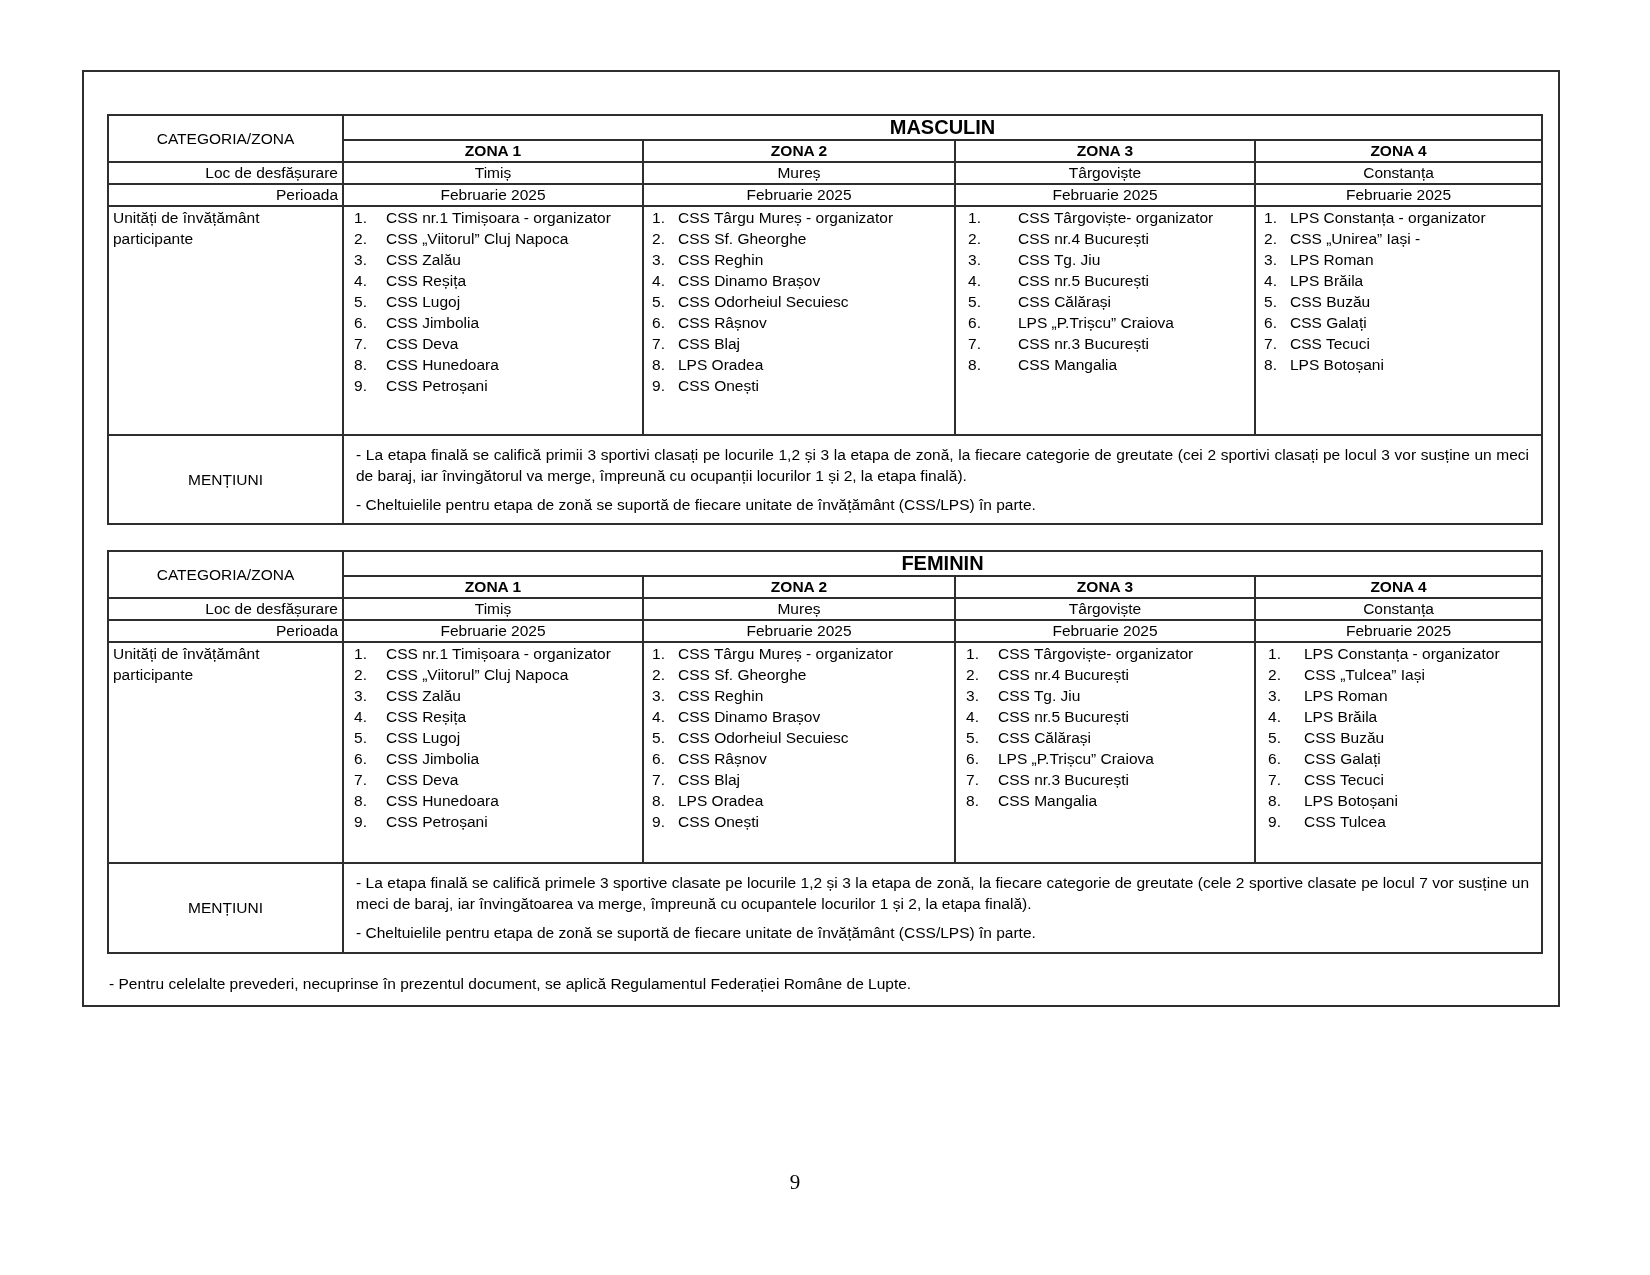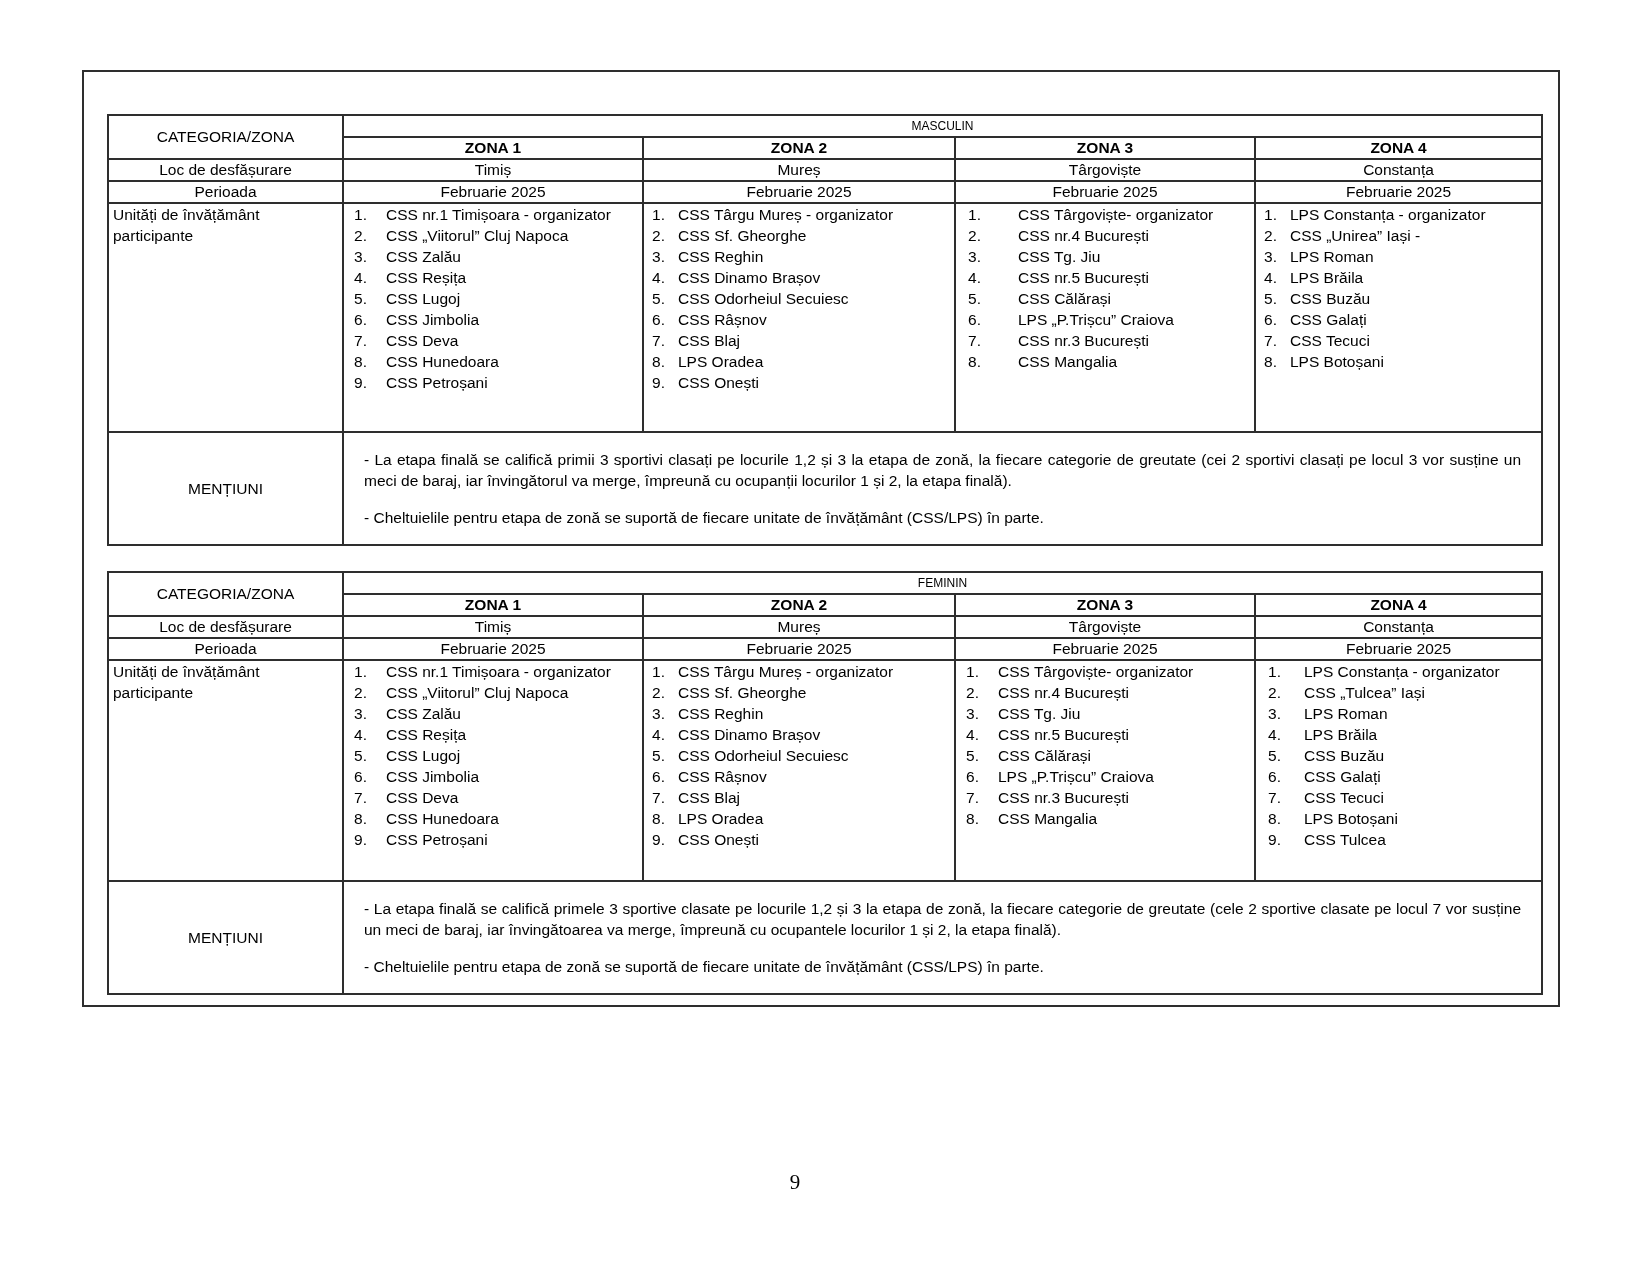--- a/index.html
+++ b/index.html
@@ -14,40 +14,40 @@
   .content { position:absolute; left:23px; top:42px; width:1434px; }
 
   table.zone-table {
     border-collapse:collapse; table-layout:fixed; width:1434px;
     font-size:15.5px;
   }
   table.zone-table td {
     border:2px solid #2e2e2e; padding:0 4px; box-sizing:border-box;
     overflow:hidden;
   }
-  .gender-cell { text-align:center; font-weight:normal; height:22px; font-size:12px; }
+  .gender-cell { text-align:center; font-weight:bold; height:22px; font-size:20px; }
   .zone-h     { text-align:center; font-weight:bold; height:22px; }
   .cat-label  { text-align:center; }
-  .row-label  { text-align:center; padding-left:8px; height:22px; }
+  .row-label  { text-align:right; padding-left:8px; height:22px; }
   .val        { text-align:center; }
 
   .units-cell { vertical-align:top; padding-top:22px; padding-left:8px; line-height:21px;margin-top:20px; }
   .list-cell  { vertical-align:top; padding:3px 4px 0 4px; }
 
   ol.schools { list-style:none; margin:0; padding:0; counter-reset:it; line-height:21px; }
   ol.schools li { counter-increment:it; position:relative; }
   ol.schools li::before { content:counter(it) "."; position:absolute; }
   .list-a li { padding-left:38px; } .list-a li::before { left:6px; }
   .list-b li { padding-left:30px; } .list-b li::before { left:4px; }
   .list-c li { padding-left:58px; } .list-c li::before { left:8px; }
   .list-d li { padding-left:44px; } .list-d li::before { left:8px; }
 
   .mention-label { text-align:center; vertical-align:middle; }
   .mention-cell  { text-align:justify; padding:2px 8px; line-height:21px; vertical-align:top; }
-  .mention-cell p { margin:16px; }
+  .mention-cell p { margin:8px; }
 
   .t1 .body-row .list-cell, .t1 .body-row .units-cell { height:229px; }
   .t1 .mention-row td { height:67px; }
   .t2 .body-row .list-cell, .t2 .body-row .units-cell { height:221px; }
   .t2 .mention-row td { height:90px; }
 
   .table-gap { height:25px; }
 
   .footnotes { margin-top:16px; font-size:15.5px; line-height:27px; padding-left:2px; }
 
@@ -251,18 +251,19 @@
           <td class="mention-label">MENȚIUNI</td>
           <td colspan="4" class="mention-cell">
             <p>- La etapa finală se califică primele  3 sportive clasate pe locurile 1,2 și 3 la etapa de zonă, la fiecare categorie de greutate (cele 2 sportive clasate pe locul 7 vor susține un meci de baraj, iar învingătoarea va merge, împreună cu ocupantele locurilor 1 și 2, la etapa finală).</p>
             <p>- Cheltuielile pentru etapa de zonă se suportă de fiecare unitate de învățământ (CSS/LPS) în parte.</p>
           </td>
         </tr>
       </tbody>
     </table>
 
     <div class="footnotes">
+      <div>- Pentru celelalte prevederi, necuprinse în prezentul document, se aplică Regulamentul Federației Române de Lupte.</div>
     </div>
 
   </div>
 </div>
 
 <div class="page-number">9</div>
 
 </body></html>

